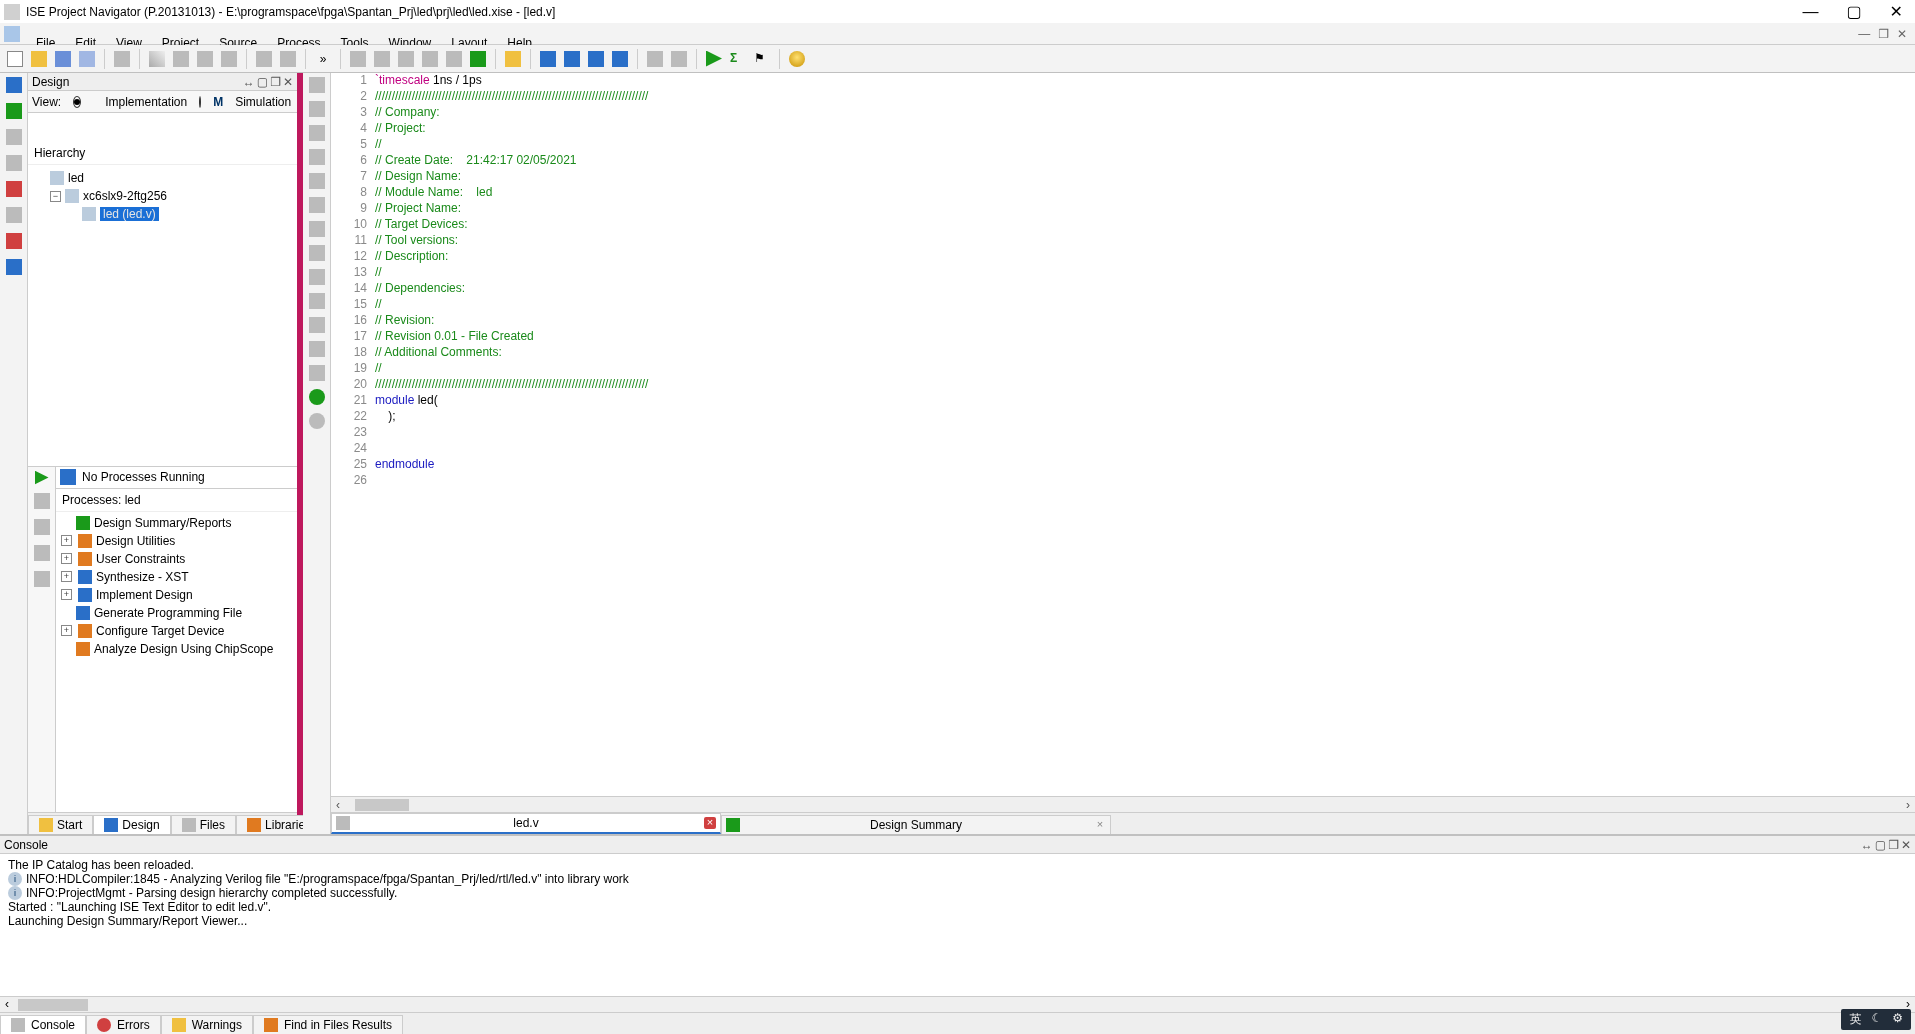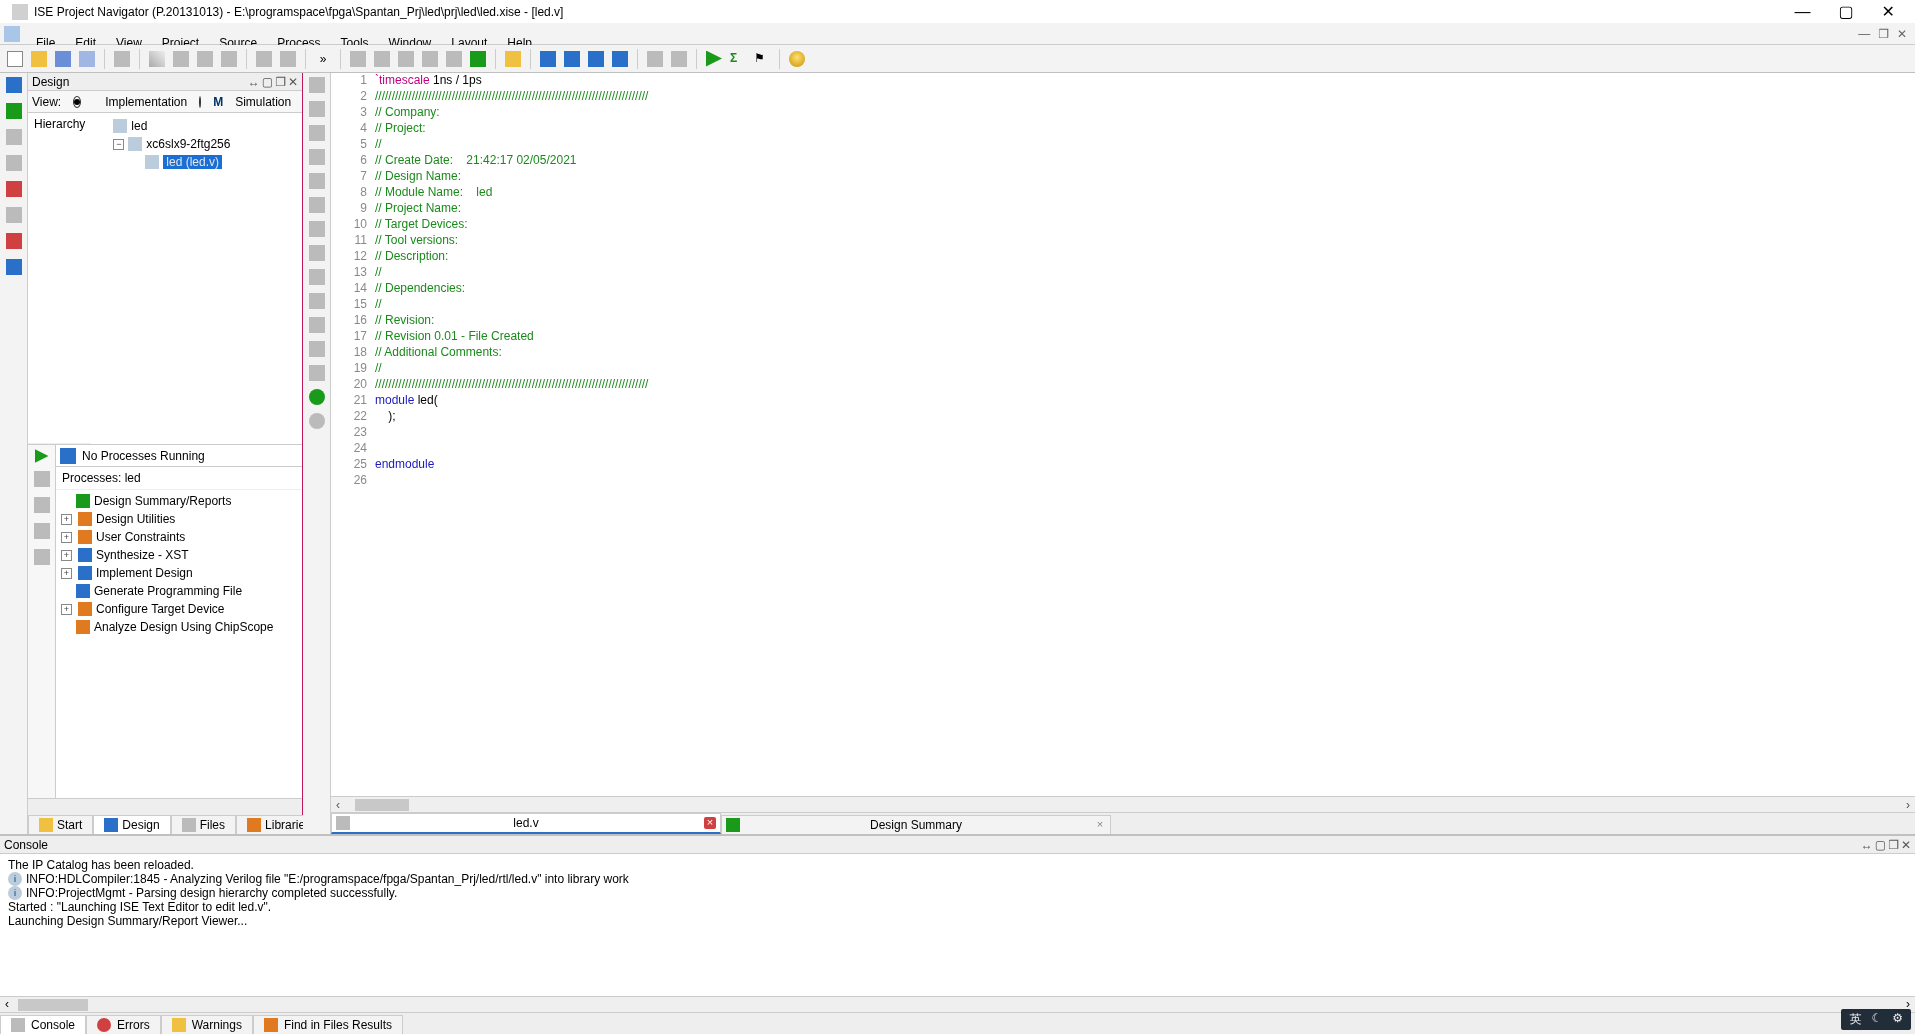--- a/index.html
+++ b/index.html
@@ -1,61 +1,61 @@
 <!DOCTYPE html>
 <html><head>
 <meta charset="utf-8">
 <style>
 * { margin: 0; padding: 0; box-sizing: border-box; font-family: "Segoe UI", Tahoma, sans-serif; font-size: 12px; }
 body { width: 1915px; height: 1034px; background: #fff; overflow: hidden; display: flex; flex-direction: column; }
 
-.titlebar { height: 23px; background: #fff; display: flex; align-items: center; padding: 0 12px; }
+.titlebar { height: 23px; background: #fff; display: flex; align-items: center; padding: 0 4px; }
 .titlebar .ico { width: 16px; height: 16px; background: #d0d0d0; margin-right: 6px; }
 .titlebar .ttl { flex: 1; font-size: 12px; }
 .titlebar .ctrls { display: flex; gap: 28px; padding-right: 8px; }
 .titlebar .ctrls span { font-size: 16px; line-height: 16px; cursor: default; }
 
 .menubar { height: 22px; background: #f3f3f3; border-bottom: 1px solid #ccc; display: flex; align-items: center; padding: 0 4px; }
 .menubar .mico { width: 16px; height: 16px; background: #a9c6e8; margin-right: 6px; }
 .menubar .mi { padding: 0 10px; cursor: default; margin-top: 19px; }
 .menubar .wctrls { margin-left: auto; display: flex; gap: 8px; color: #666; font-size: 11px; padding-right: 4px;}
 
 .toolbar { height: 28px; background: #f3f3f3; border-bottom: 1px solid #c0c0c0; display: flex; align-items: center; padding: 0 4px; gap: 2px;}
 .tbtn { width: 22px; height: 22px; display: flex; align-items: center; justify-content: center; border:1px solid transparent;}
 .tsep { width: 1px; height: 20px; background: #ccc; margin: 0 4px; }
 .tico { width:16px; height:16px; }
 
 .main { flex:1; display:flex; min-height:0; }
 
 .leftcol { width: 28px; background:#f3f3f3; border-right:1px solid #ccc; display:flex; flex-direction:column; align-items:center; padding-top:4px; gap:10px;}
 .leftcol .lico { width:16px; height:16px; }
 
-.designpane { width: 275px; display:flex; flex-direction:column; border-right:1px solid #be185d; }
+.designpane { width: 275px; display:flex; flex-direction:column; border-right:6px solid #be185d; }
 .panetitle { height:18px; background:#eee; border-bottom:1px solid #ccc; display:flex; align-items:center; padding:0 4px; font-size:11px;}
 .panetitle .sp { margin-left:auto; display:flex; gap:2px; font-size:10px; color:#555;}
 .viewrow { height:22px; border-bottom:1px solid #ccc; display:flex; align-items:center; padding:0 4px; gap:12px; font-family: "Courier New", monospace; font-size:12px; background:#f7f7f7;}
 .radio { width:12px; height:12px; border:1px solid #333; border-radius:50%; display:inline-flex; align-items:center; justify-content:center;}
 .radio.sel::after { content:""; width:6px; height:6px; background:#000; border-radius:50%;}
-.hier { flex:1; border-bottom:1px solid #ccc; display:flex; flex-direction:row; }
+.hier { flex:1; border-bottom:1px solid #ccc; display:flex; flex-direction:column;margin-top:29px; }
 .hier-title { padding:4px 6px; background:#fff; border-bottom:1px solid #eee;}
 .tree { padding:4px 2px; font-size:12px; }
 .tree .node { display:flex; align-items:center; height:18px; gap:2px;}
 .tree .ind1 { margin-left:20px;}
 .tree .ind3 { margin-left:52px;}
 .tree .exp { width:11px; height:11px; border:1px solid #888; font-size:9px; line-height:9px; text-align:center; color:#444; margin-right:2px;}
 .tree .nico { width:14px; height:14px; background:#bcd; margin-right:2px;}
 .tree .sel { background:#1a6fd6; color:#e5e5e5; padding:0 3px;}
 .procstatus { height:22px; border-bottom:1px solid #ccc; display:flex; align-items:center; padding:0 4px; gap:6px; font-family: "Courier New", monospace; font-size:12px; background:#fff;}
 .procpane { flex:1; display:flex; flex-direction:column;}
 .procpane .ptitle { padding:4px 6px; background:#fff; border-bottom:1px solid #eee;}
 .proclist { padding:2px 2px; }
 .proclist .prow { display:flex; align-items:center; height:18px; gap:4px; padding-left:18px;}
 .proclist .pexp { width:11px; height:11px; border:1px solid #888; font-size:9px; line-height:9px; text-align:center; color:#444; margin-left:-15px; margin-right:2px;}
 .proclist .pico { width:14px; height:14px; }
-.bottomtabs { height:36px; background:#eee; border-top:1px solid #ccc; display:flex; align-items:flex-end;}
+.bottomtabs { height:22px; background:#eee; border-top:1px solid #ccc; display:flex; align-items:flex-end;}
 .btab { padding:2px 10px; border:1px solid #ccc; border-bottom:none; background:#f3f3f3; display:flex; align-items:center; gap:4px; font-family:"Courier New",monospace; font-size:12px;}
 .btab.active { background:#fff; }
 .btab .bico{width:14px;height:14px;}
 
 .midcol { width:28px; background:#f3f3f3; border-right:1px solid #ccc; display:flex; flex-direction:column; align-items:center; padding-top:4px; gap:8px;}
 .midcol .mic { width:16px; height:16px; }
 
 .editor { flex:1; display:flex; flex-direction:column; min-width:0;}
 .code { flex:1; background:#fff; overflow:auto; font-family:"Courier New",monospace; font-size:13px;}
 .cl { display:flex; height:16px; white-space:pre;}

